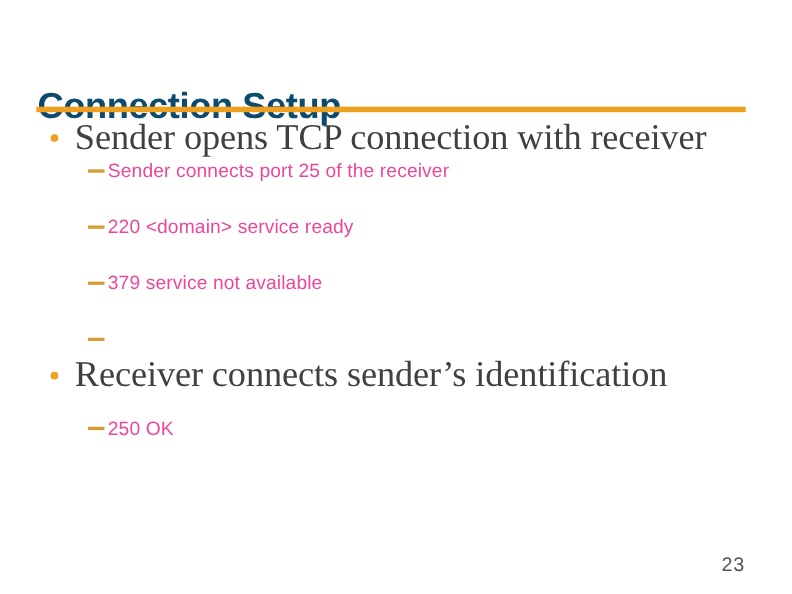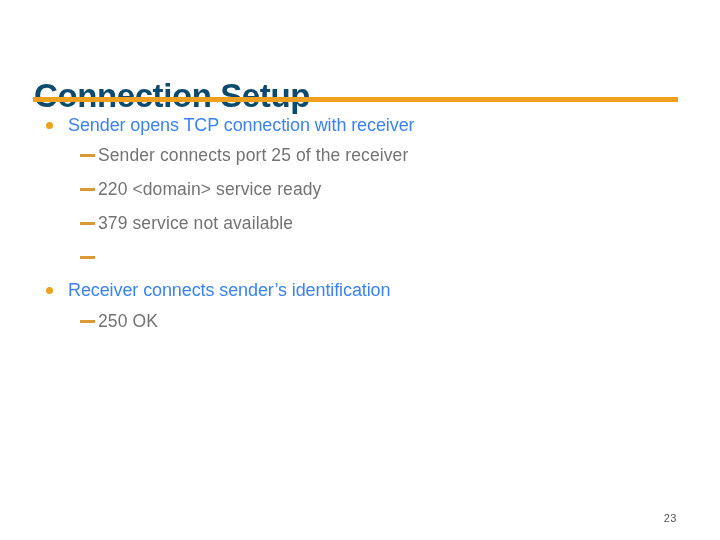--- a/index.html
+++ b/index.html
@@ -49,73 +49,74 @@
     width: 660px;
     height: 380px;
   }
 
   .bullet-row {
     position: relative;
     padding-left: 34px;
     min-height: 30px;
   }
   .bullet-row.level1 {
-    font-size: 18px;
+    font-size: 33px;
     line-height: 30px;
-    color: #3b82f6;
+    color: #404040;
     margin-top: 0;
+    font-family: Liberation Serif, serif;
   }
   .bullet-row.level1 .dot {
     position: absolute;
     left: 12px;
     top: 12px;
     width: 7px;
     height: 7px;
     border-radius: 50%;
     background: #EFA01E;
   }
   .bullet-row.level1 .text {
     display: block;
     letter-spacing: -0.1px;
   }
 
   .bullet-row.level2 {
     font-size: 17.5px;
     line-height: 24px;
-    color: #737373;
+    color: #ec4899;
     padding-left: 46px;
   }
   .bullet-row.level2 .dash {
     position: absolute;
     left: 46px;
     top: 11px;
     width: 15px;
     height: 2.5px;
     background: #D99A33;
   }
   .bullet-row.level2 .text {
     display: block;
     padding-left: 18px;
     letter-spacing: 0.1px;
   }
 
   
   .sp-0  { margin-top: 0px; }
   .sp-1  { margin-top: 3px; }
   .sp-gap{ margin-top: 45px; }
-  .sp-2  { margin-top: 4px; }
+  .sp-2  { margin-top: 21px; }
   .sp-3  { margin-top: 9px; }
   .sp-4  { margin-top: 6px; }
 
   
   #page-number {
     position: absolute;
     right: 43px;
     bottom: 16px;
-    font-size: 11px;
+    font-size: 18px;
     color: #555555;
     letter-spacing: 0.5px;
   }
 </style>
 </head>
 <body>
 
 <div id="slide">
 
   <h1 id="slide-title">Connection Setup</h1>

